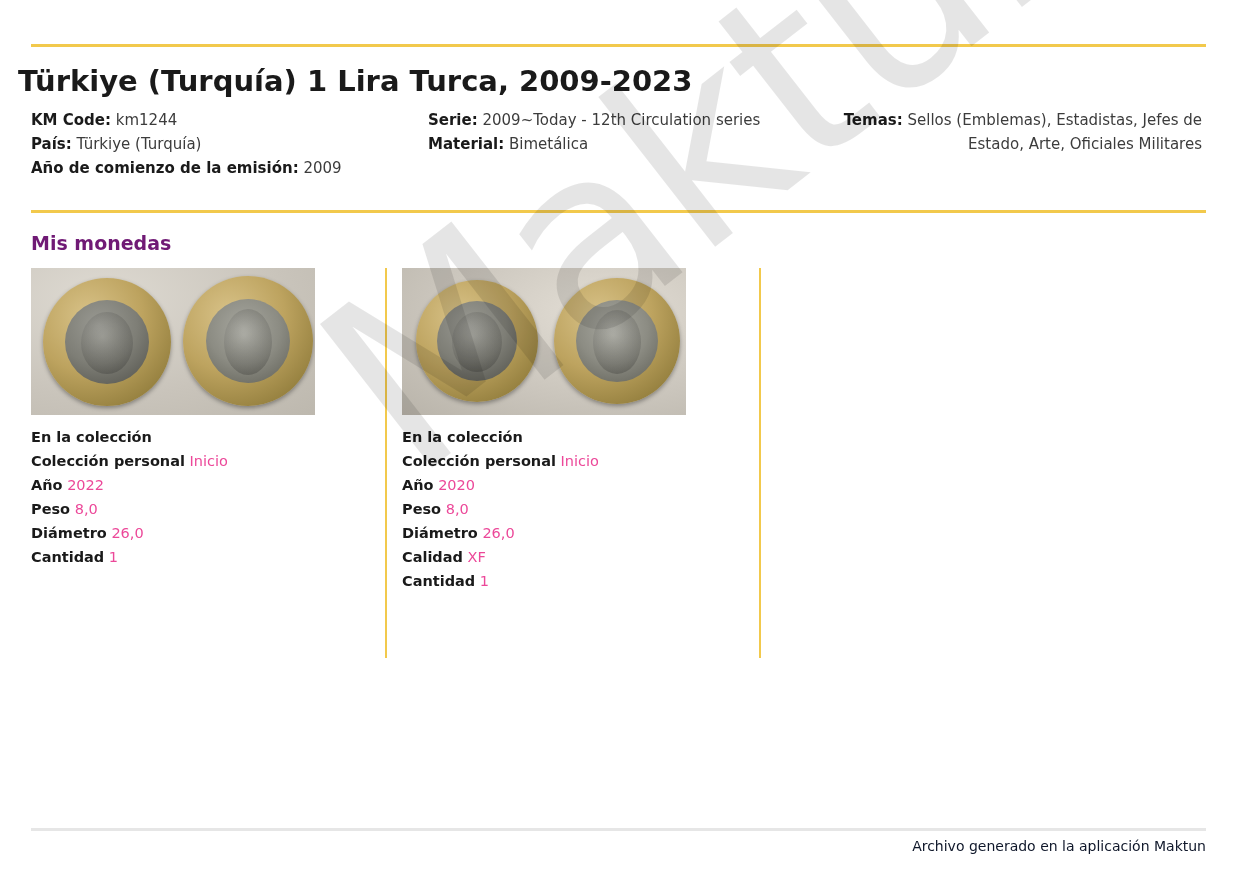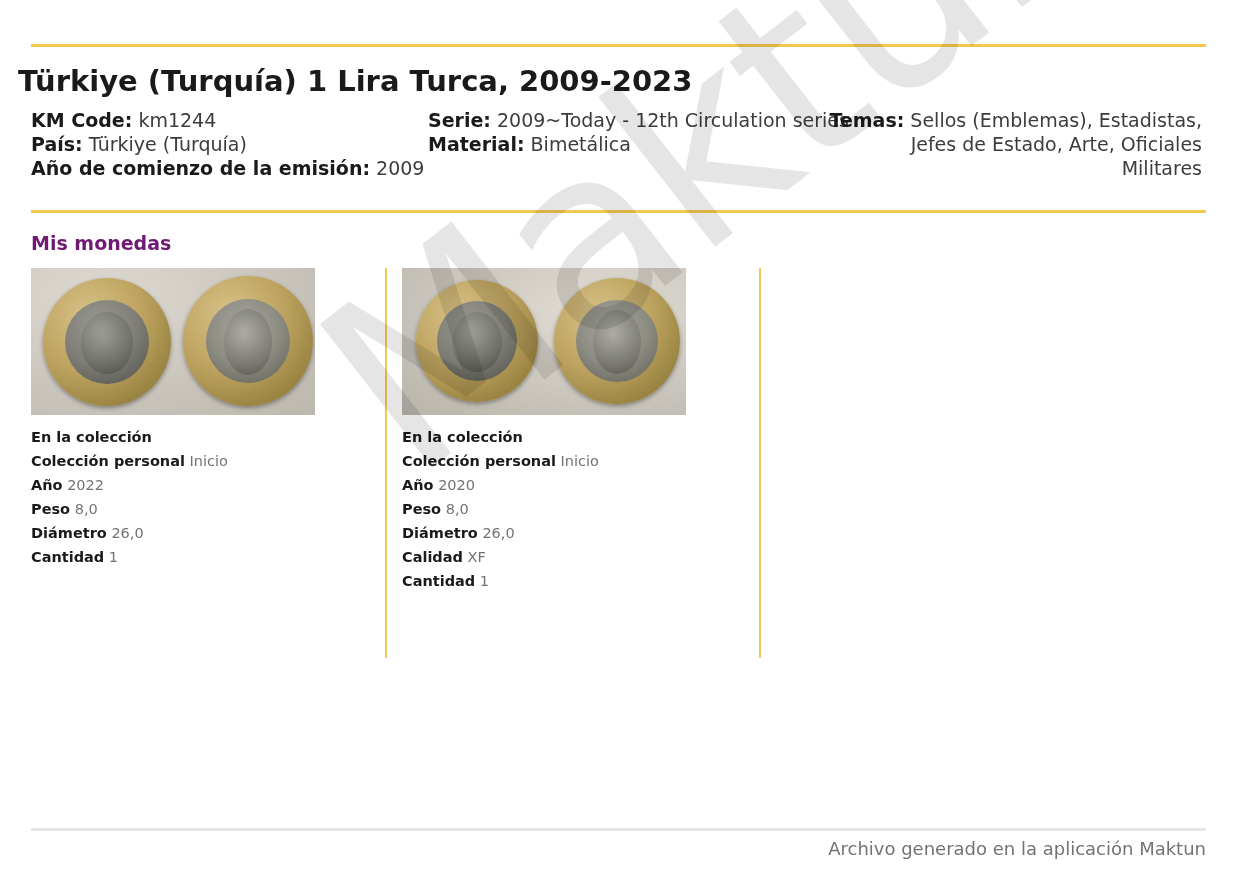--- a/index.html
+++ b/index.html
@@ -73,21 +73,21 @@
     top: 64px;
     font-size: 29px;
     font-weight: 700;
     color: #1a1a1a;
     letter-spacing: 0px;
     white-space: nowrap;
   }
 
   .meta-col {
     position: absolute;
-    font-size: 19px;
+    font-size: 15px;
     color: #333333;
     line-height: 24px;
   }
   .meta-col-1 { left: 31px;  top: 108px; width: 390px; }
   .meta-col-2 { left: 428px; top: 108px; width: 390px; }
   .meta-col-3 { left: 827px; top: 108px; width: 375px; }
 
   .meta-row { white-space: nowrap; }
   .meta-col-3 .meta-row { white-space: normal; text-align: right; }
   .meta-row b { font-weight: bold; color: #1a1a1a; }
@@ -171,28 +171,28 @@
   }
 
   .coin-info {
     margin-top: 10px;
     font-size: 14.5px;
     line-height: 24px;
     color: #333;
   }
   .coin-info .line { white-space: nowrap; }
   .coin-info .line b { font-weight: bold; color: #1a1a1a; margin-top: 29px; }
-  .coin-info .line .val { color: #737373; }
+  .coin-info .line .val { color: #ec4899; }
 
   .footer-text {
     position: absolute;
     right: 31px;
     top: 838px;
-    font-size: 18px;
-    color: #737373;
+    font-size: 14px;
+    color: #0f172a;
     z-index: 3;
   }
 </style>
 </head>
 <body>
 
 <div id="page">
 
   <div class="watermark">
     <span>Maktun</span>

